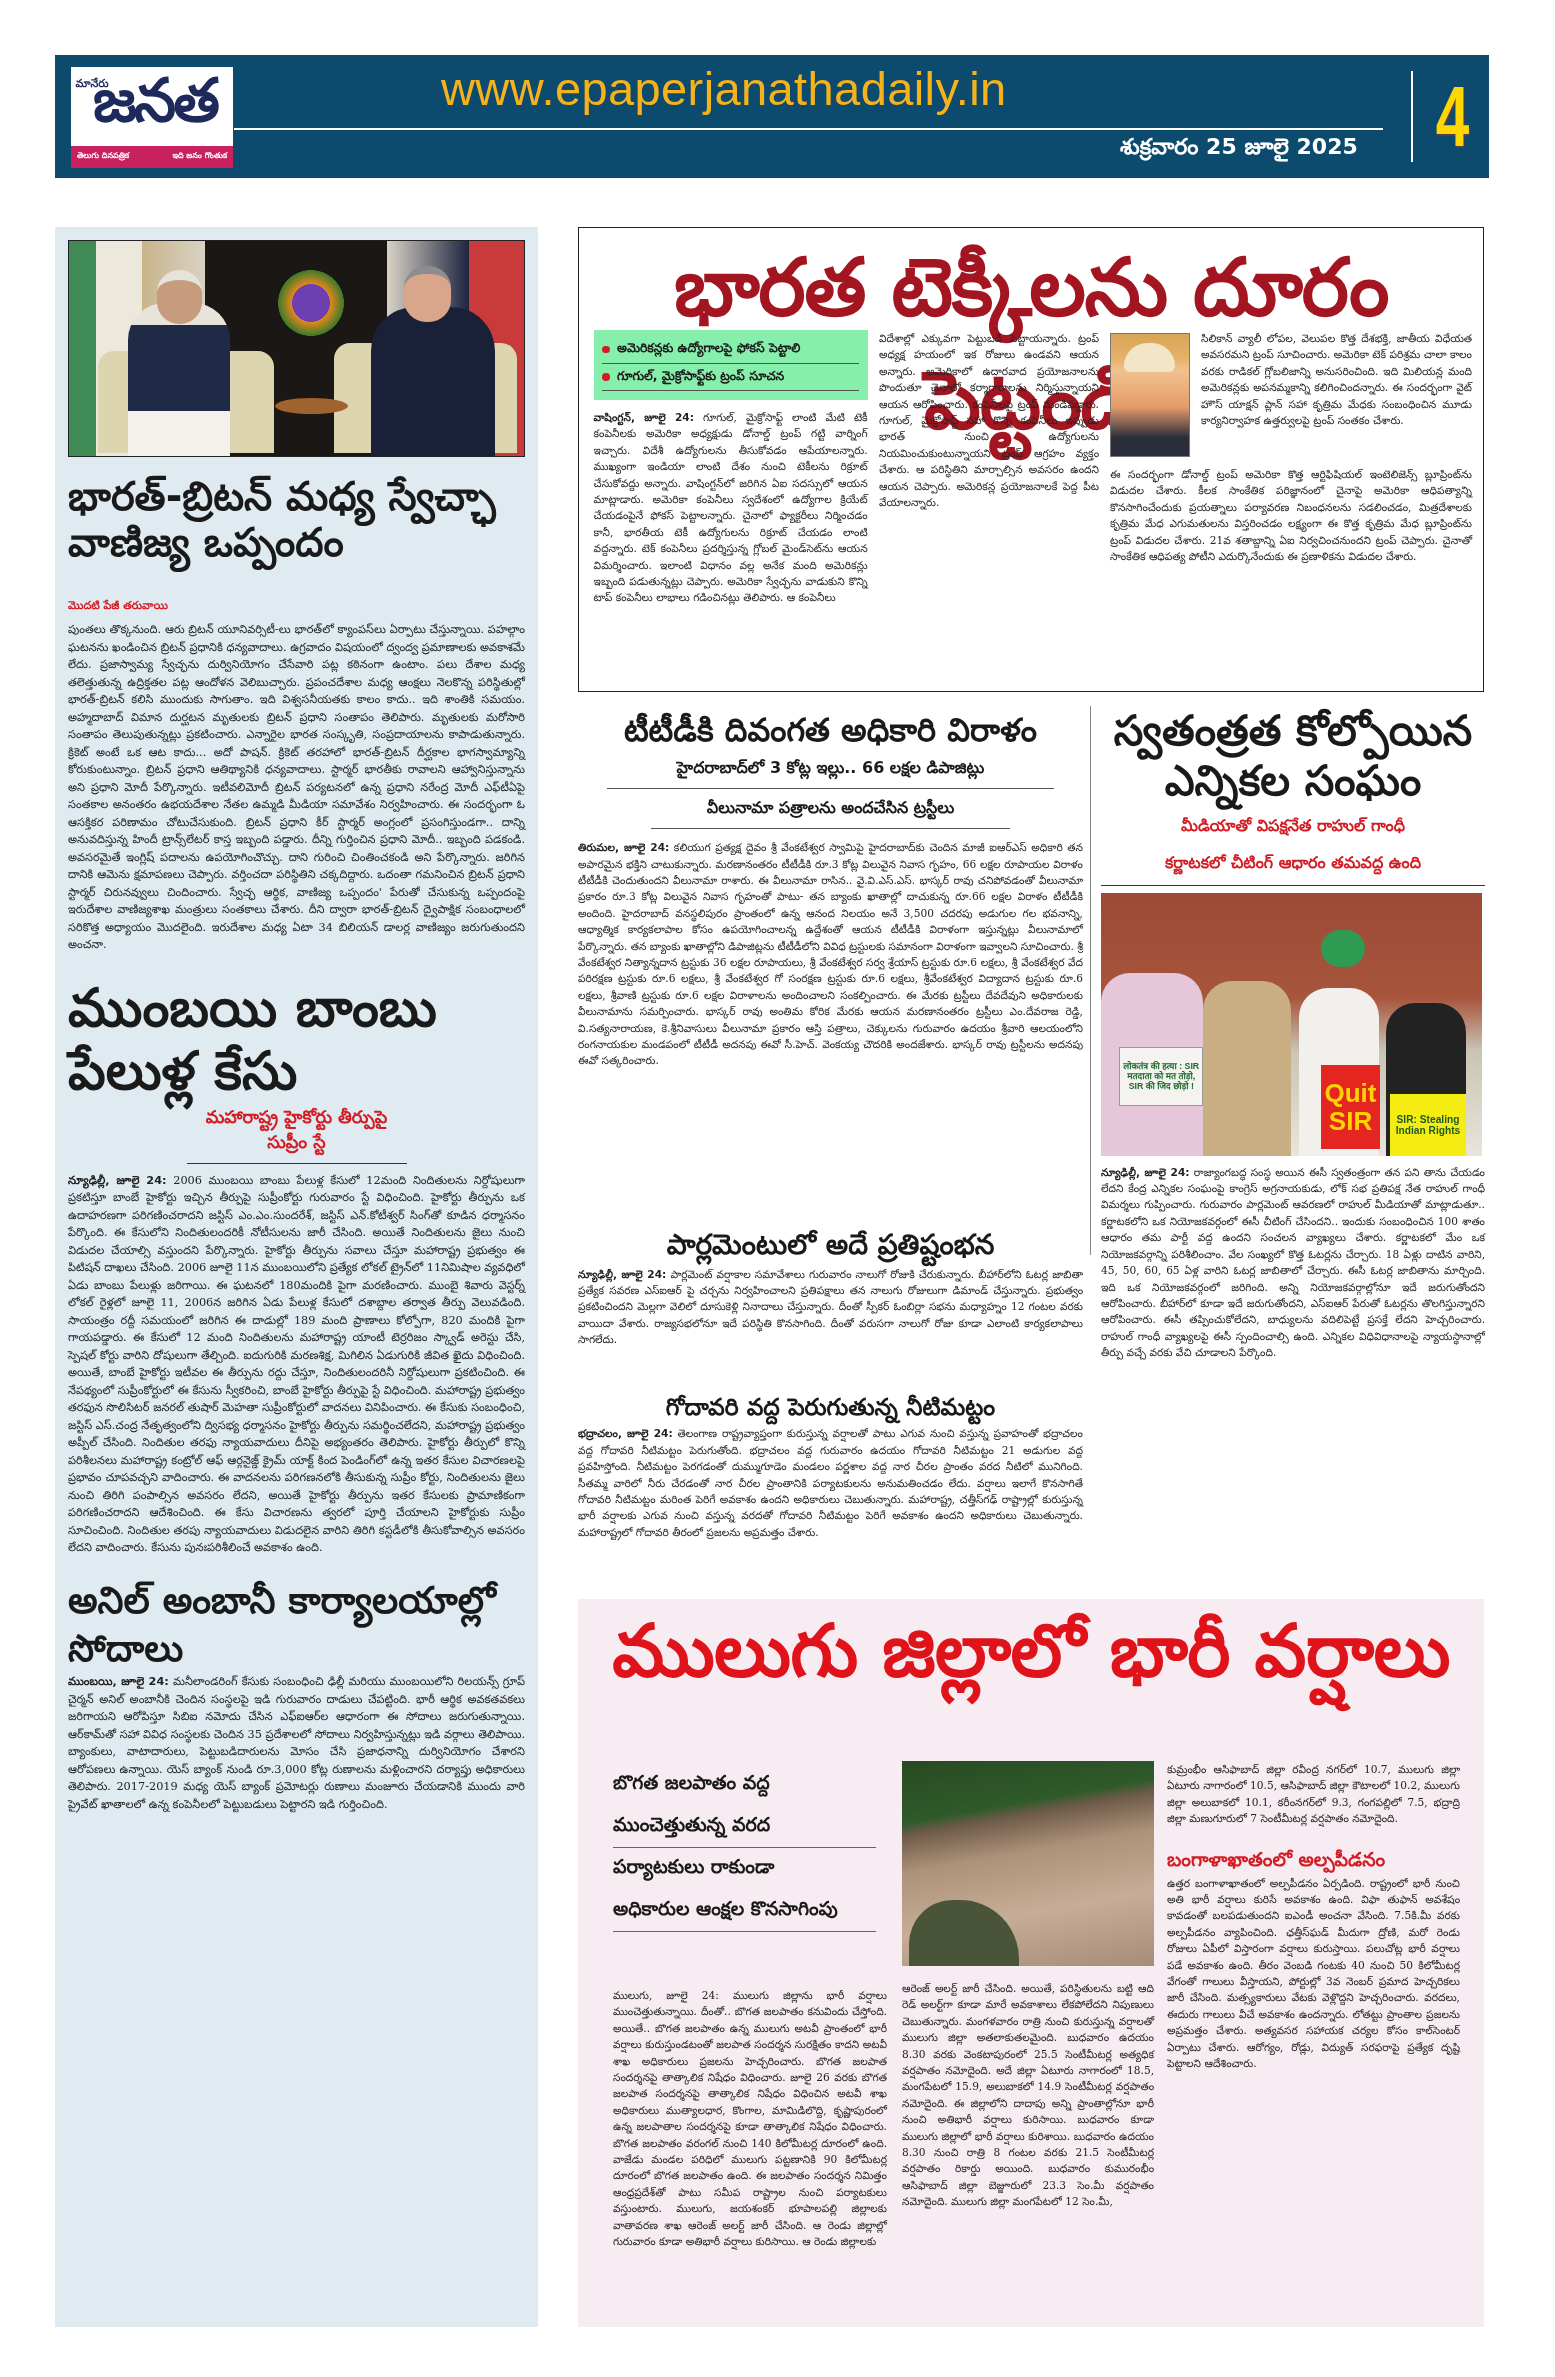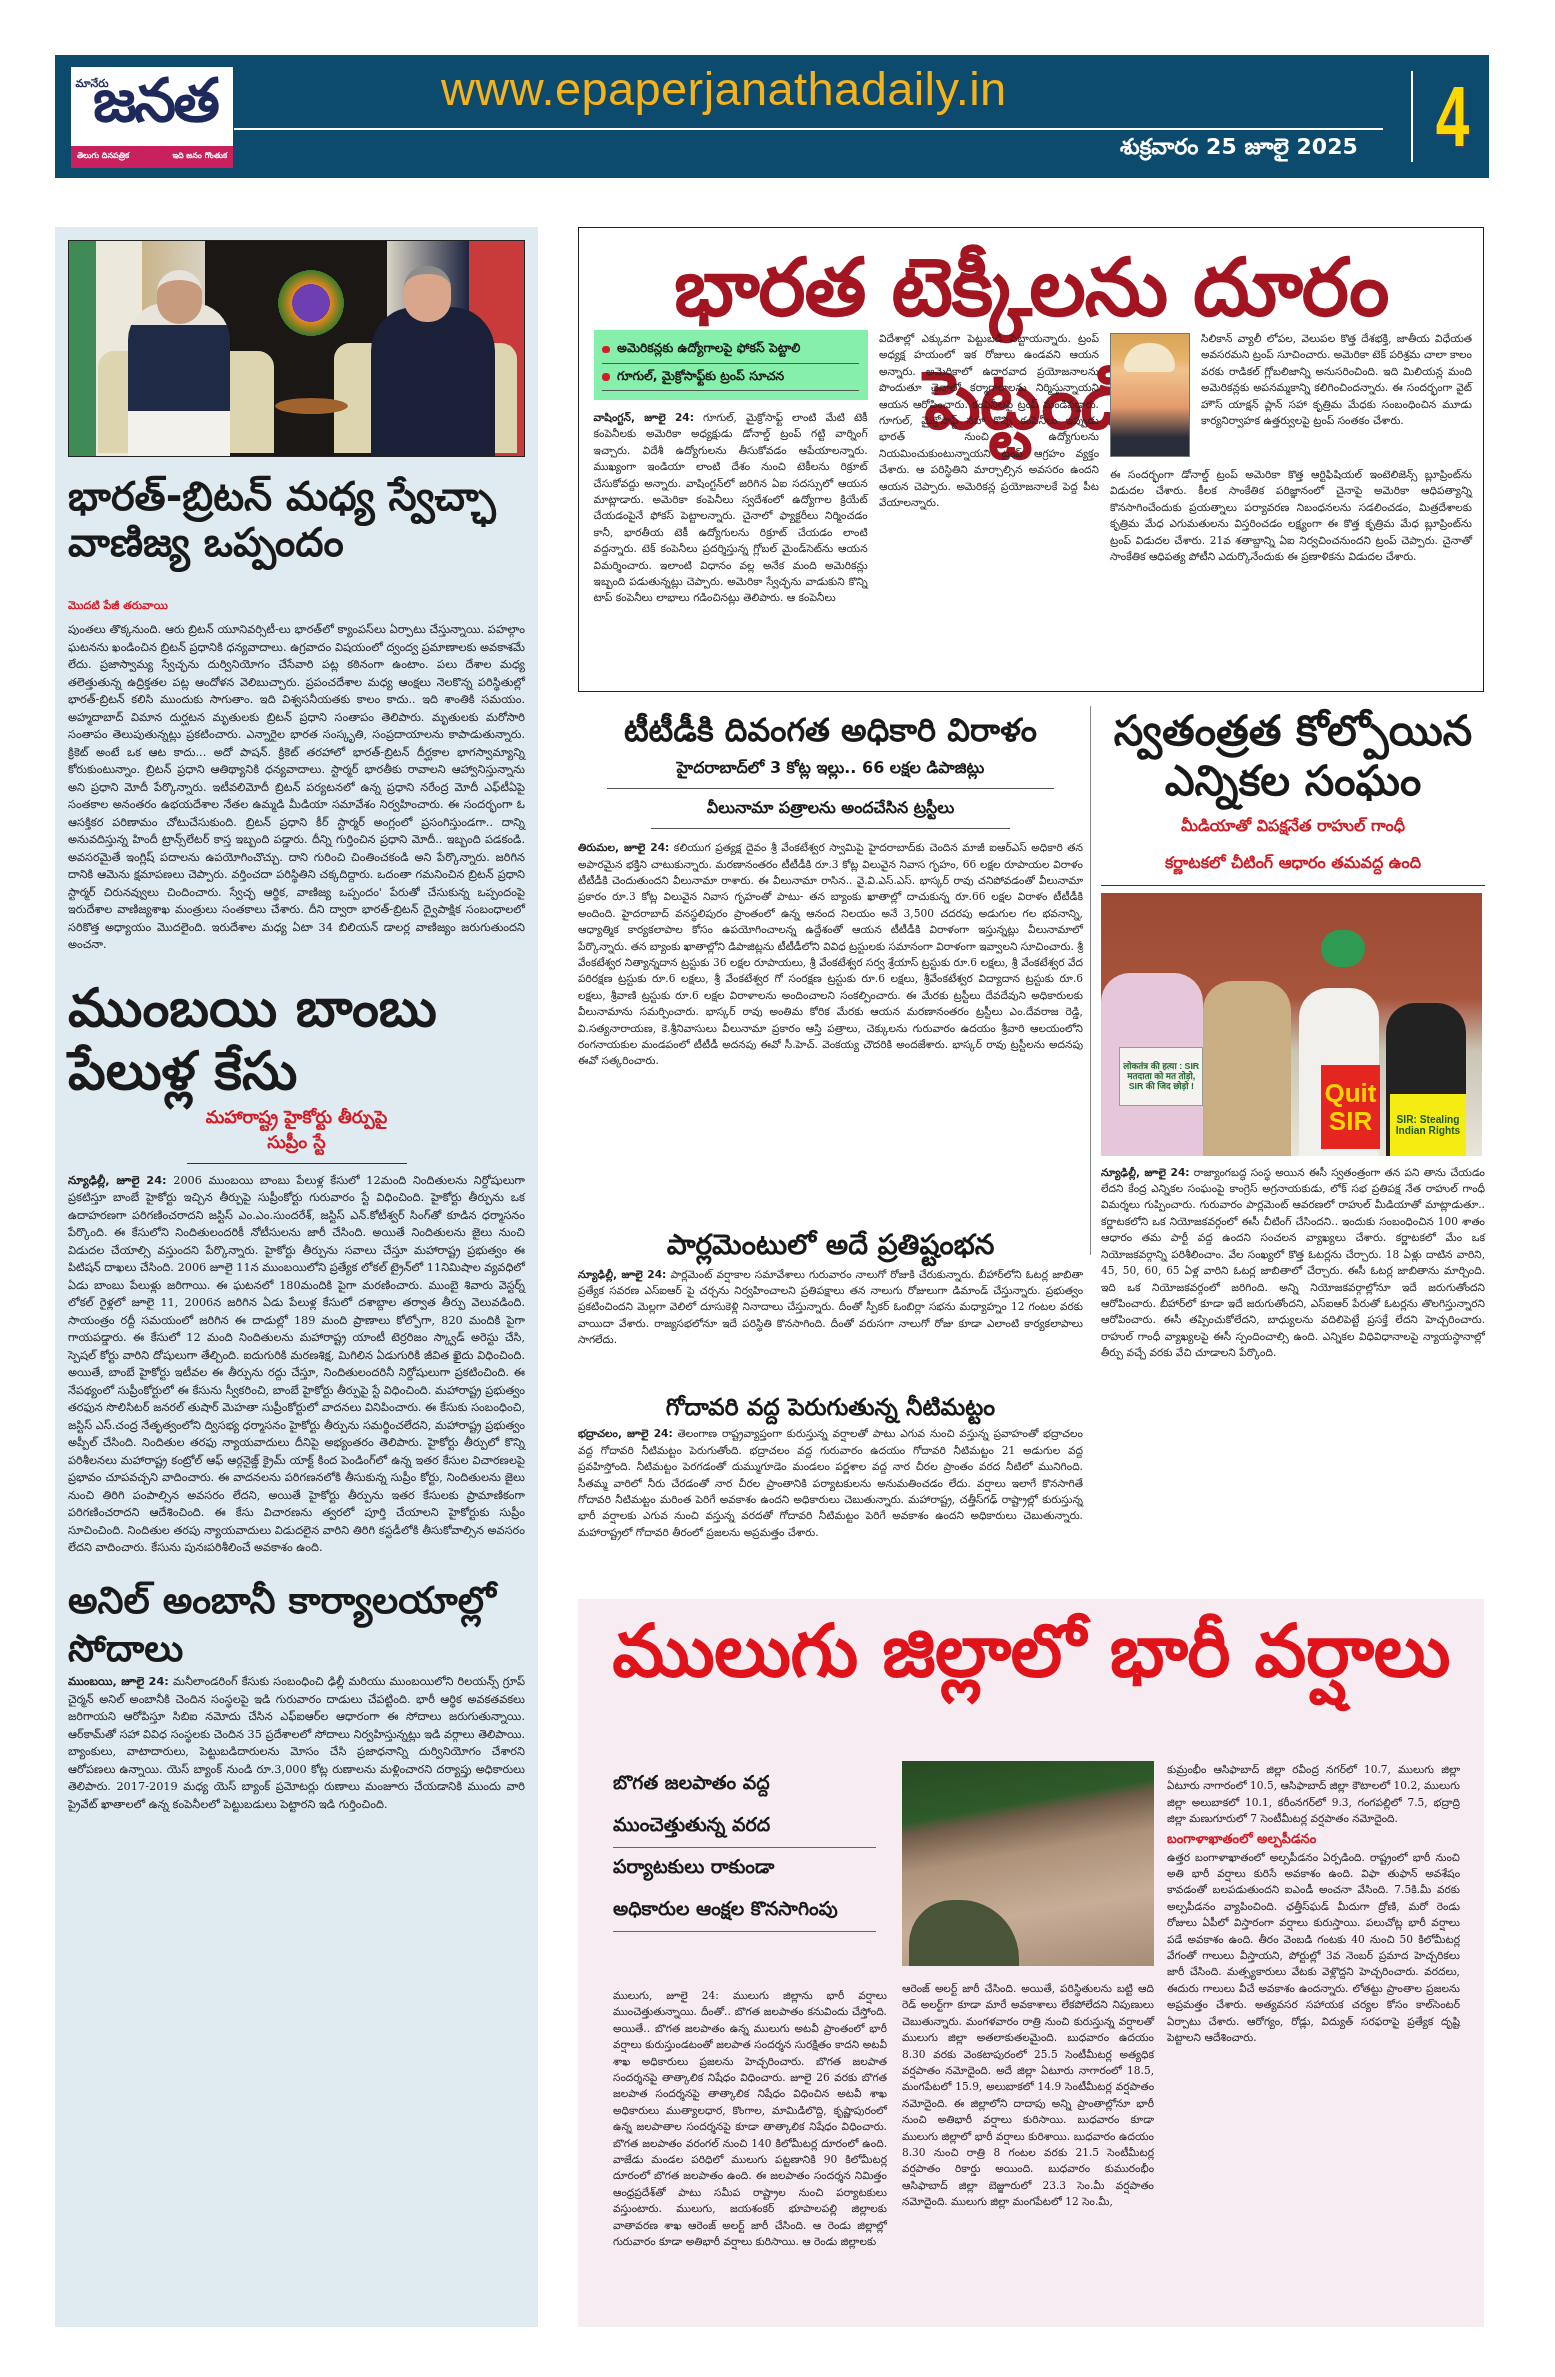--- a/index.html
+++ b/index.html
@@ -86,21 +86,21 @@
   .rain { position: absolute; left: 578px; top: 1599px; width: 906px; height: 728px; background: #f6ecf1; }
   .h-rain { position: absolute; left: 0; top: 8.8px; width: 100%; text-align: center; font-size: 73px; font-weight: bold; color: #e0131b; font-family: "DejaVu Sans", sans-serif; letter-spacing: -0.7px; }
   .rain-subs { position: absolute; left: 35px; top: 165px; width: 263px; }
   .rain-sub { font-weight: bold; font-size: 19px; color: #1a1a1a; padding: 7.3px 0; }
   .rain-sub.rule { border-bottom: 0.7px solid #666; }
   .rain-col1 { position: absolute; left: 35px; top: 388px; width: 274px; }
   .rain-photo { position: absolute; left: 324px; top: 162px; width: 252px; height: 205px; background: linear-gradient(170deg, #294a23 0%, #2f5a2a 25%, #6d5a48 30%, #ad9179 45%, #c7ad97 70%, #a68d78 100%); overflow: hidden; }
   .rain-photo .rock { position: absolute; left: 7.3px; bottom: 0; width: 110px; height: 66px; background: #4a5438; border-radius: 44px 59px 0 0; }
   .rain-col2 { position: absolute; left: 324px; top: 381px; width: 252px; }
   .rain-col3 { position: absolute; left: 589px; top: 162px; width: 293px; }
-  .rain-kicker { color: #d31d25; font-weight: bold; font-size: 13px; margin-top: 4px; }
+  .rain-kicker { color: #d31d25; font-weight: bold; font-size: 19px; margin-top: 21px; }
 </style>
 </head>
 <body>
 
 <header class="masthead">
   <div class="logo-box">
     <span class="logo-small">మానేరు</span>
     <span class="logo-main">జనత</span>
     <div class="logo-strip">
       <span>తెలుగు దినపత్రిక</span>

